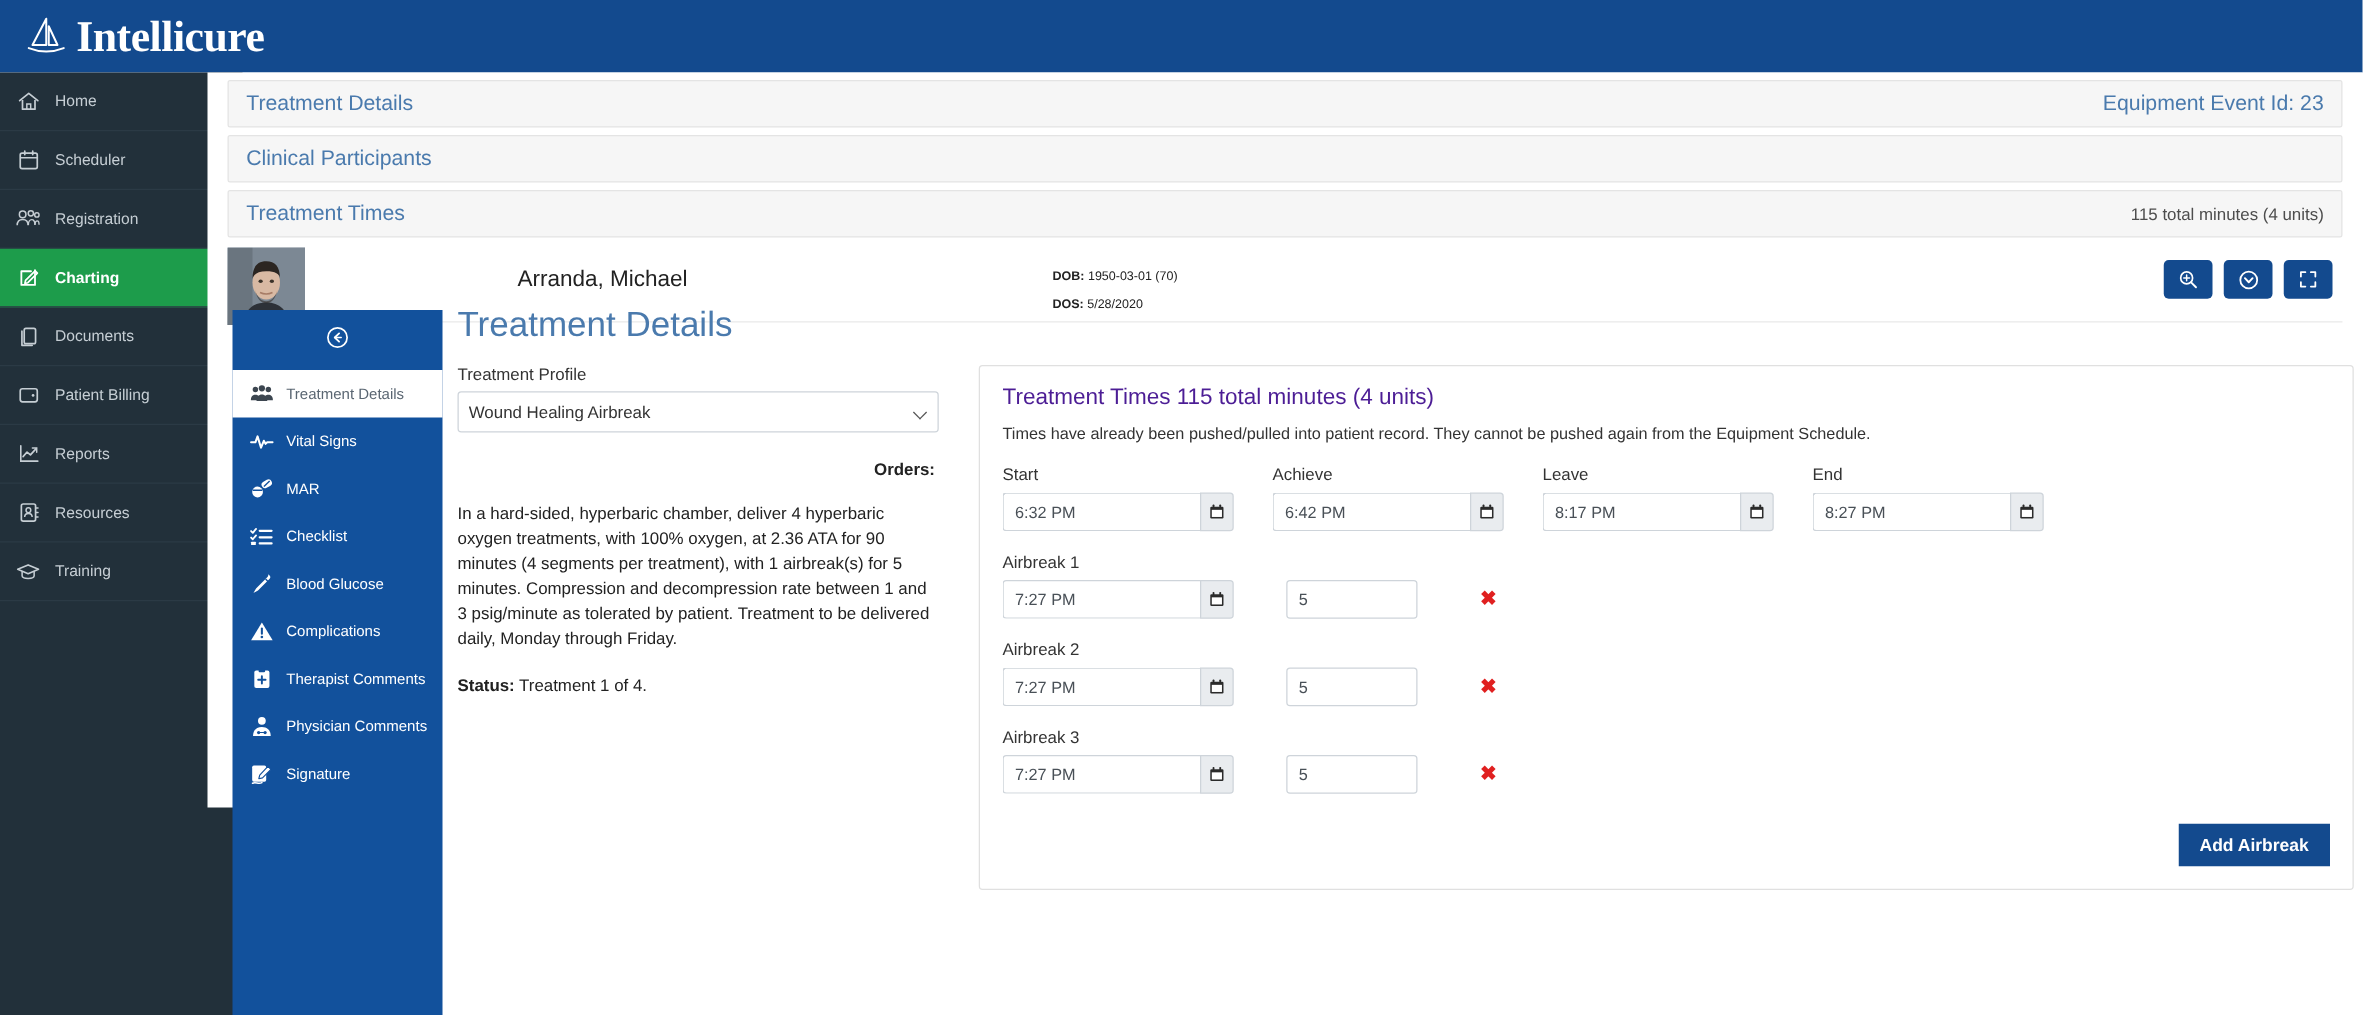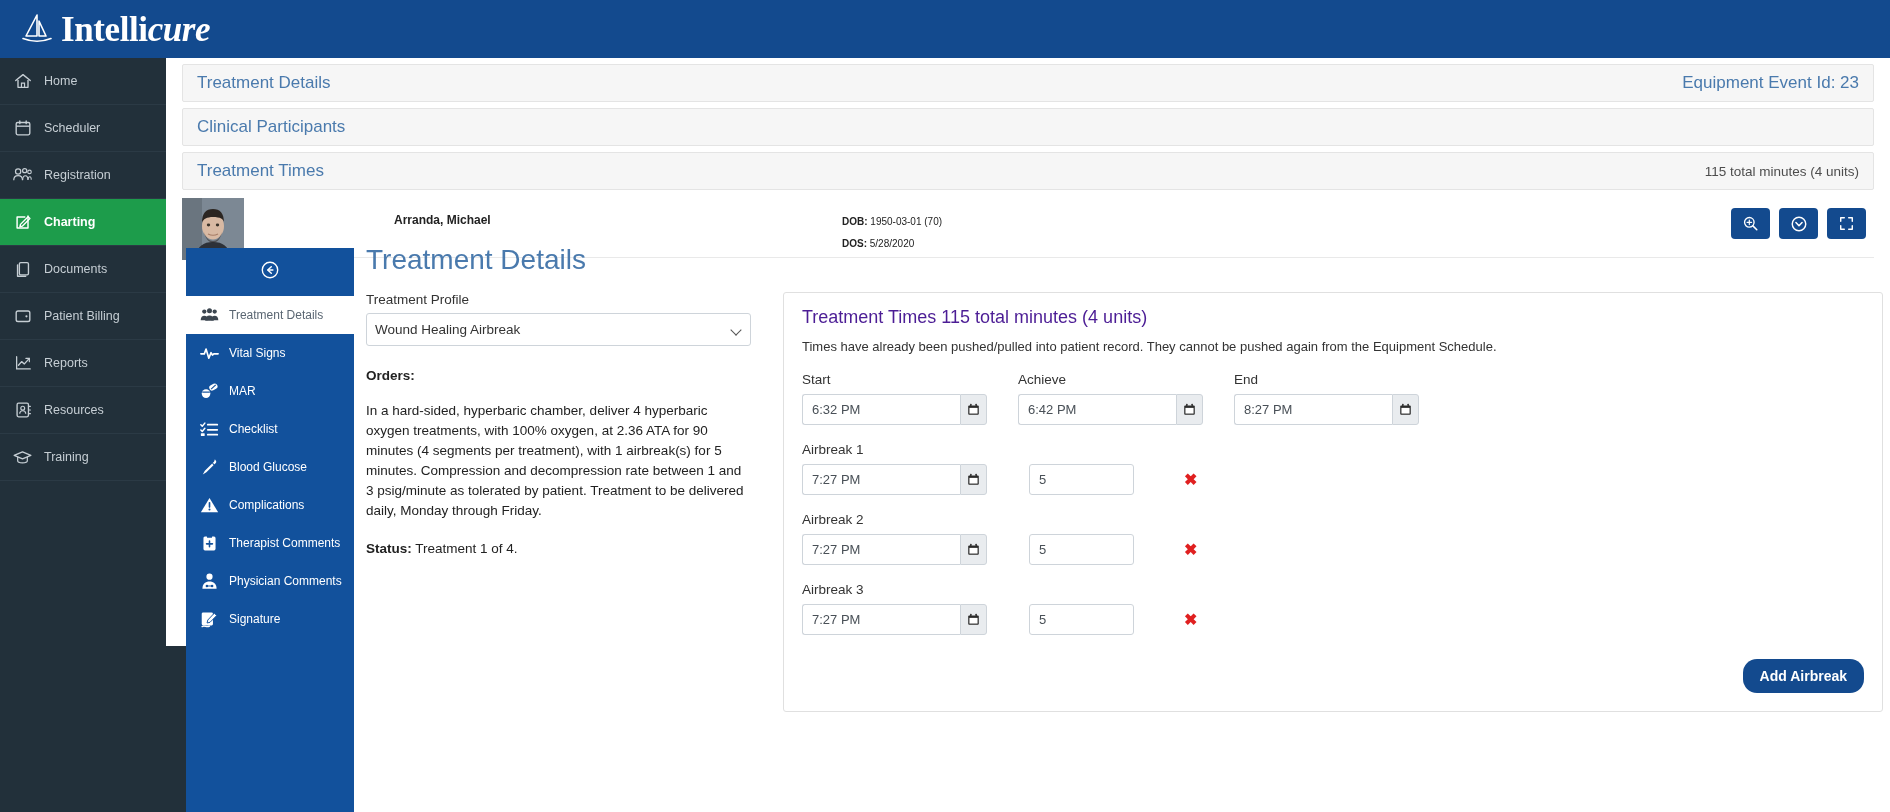--- a/index.html
+++ b/index.html
@@ -22,21 +22,21 @@
   #brand-logo-wrap { display: flex; align-items: center; padding-left: 20px; }
   #brand-mark { width: 34px; height: 34px; margin-right: 7px; }
   #brand-text {
     color: #ffffff;
     font-family: "Liberation Serif", serif;
     font-size: 35px;
     font-weight: 700;
     letter-spacing: -0.4px;
     line-height: 1;
   }
-  #brand-text .cure { font-style: italic; }
+  #brand-text .cure { }
 
   
   #sidebar {
     position: absolute; top: 58px; left: 0;
     width: 194px; height: 754px;
     background: #22303a;
   }
   .nav-item {
     position: relative;
     height: 47px;
@@ -94,22 +94,22 @@
     border-bottom: 1px solid #e9e9e9;
   }
   #avatar {
     position: absolute; left: 0; top: -2px;
     width: 62px; height: 62px;
     background: linear-gradient(160deg,#8c97a3 0%,#6f7b87 40%,#3f474f 100%);
     overflow: hidden;
   }
   #avatar svg { display: block; }
   #patient-name {
-    position: absolute; left: 212px; top: 13px;
-    font-size: 12px; font-weight: 700; color: #222;
+    position: absolute; left: 232px; top: 13px;
+    font-size: 18px; font-weight: 400; color: #222;
   }
   #patient-dates {
     position: absolute; left: 660px; top: 11px;
     font-size: 10px; color: #222; line-height: 22px;
   }
   #patient-dates b { font-weight: 700; }
   #hdr-actions {
     position: absolute; right: 8px; top: 8px;
     display: flex; gap: 9px;
   }
@@ -178,21 +178,21 @@
   }
   .select-caret {
     position: absolute; right: 11px; top: 13px;
     width: 8px; height: 8px;
     border-right: 1.6px solid #555;
     border-bottom: 1.6px solid #555;
     transform: rotate(45deg);
     pointer-events: none;
   }
   #orders-block { margin-top: 22px; width: 382px; }
-  .block-label { font-size: 13.5px; font-weight: 700; color: #222; }
+  .block-label { font-size: 13.5px; font-weight: 700; color: #222; text-align: right; }
   #orders-text {
     font-size: 13.5px; color: #222; line-height: 20px;
     margin-top: 18px;
   }
   #status-line { margin-top: 20px; font-size: 13.5px; color: #222; }
   #status-line b { font-weight: 700; }
 
   
   #times-panel {
     margin-left: 17px;
@@ -252,21 +252,21 @@
     font-weight: 700;
     cursor: pointer;
     line-height: 1;
     user-select: none;
   }
   #add-airbreak-wrap { display: flex; justify-content: flex-end; margin-top: 24px; }
   #add-airbreak {
     background: #134a8e;
     color: #ffffff;
     border: none;
-    border-radius: 14px;
+    border-radius: 0;
     height: 34px;
     padding: 0 17px;
     font-family: "Liberation Sans", sans-serif;
     font-size: 14px;
     font-weight: 700;
     cursor: pointer;
   }
 </style>
 </head>
 <body>
@@ -624,20 +624,36 @@
                       <rect x="1.5" y="3" width="13" height="11.5" rx="1.2" fill="#2b2b2b"></rect>
                       <rect x="3" y="6" width="10" height="7" fill="#ffffff"></rect>
                       <rect x="3.8" y="0.8" width="1.8" height="3" rx="0.7" fill="#2b2b2b"></rect>
                       <rect x="10.4" y="0.8" width="1.8" height="3" rx="0.7" fill="#2b2b2b"></rect>
                     </svg>
                   </span>
               </span>
             </div>
           </div>
 
+          <div class="time-col">
+            <div class="time-col-label">Leave</div>
+            <div class="input-group">
+              <input class="tinput" type="text" value="8:17 PM" style="">
+              <span class="cal-btn">
+                <span>
+                    <svg viewBox="0 0 16 16" width="13" height="13">
+                      <rect x="1.5" y="3" width="13" height="11.5" rx="1.2" fill="#2b2b2b"></rect>
+                      <rect x="3" y="6" width="10" height="7" fill="#ffffff"></rect>
+                      <rect x="3.8" y="0.8" width="1.8" height="3" rx="0.7" fill="#2b2b2b"></rect>
+                      <rect x="10.4" y="0.8" width="1.8" height="3" rx="0.7" fill="#2b2b2b"></rect>
+                    </svg>
+                  </span>
+              </span>
+            </div>
+          </div>
 
           <div class="time-col">
             <div class="time-col-label">End</div>
             <div class="input-group">
               <input class="tinput" type="text" value="8:27 PM" style="">
               <span class="cal-btn">
                 <span>
                     <svg viewBox="0 0 16 16" width="13" height="13">
                       <rect x="1.5" y="3" width="13" height="11.5" rx="1.2" fill="#2b2b2b"></rect>
                       <rect x="3" y="6" width="10" height="7" fill="#ffffff"></rect>

